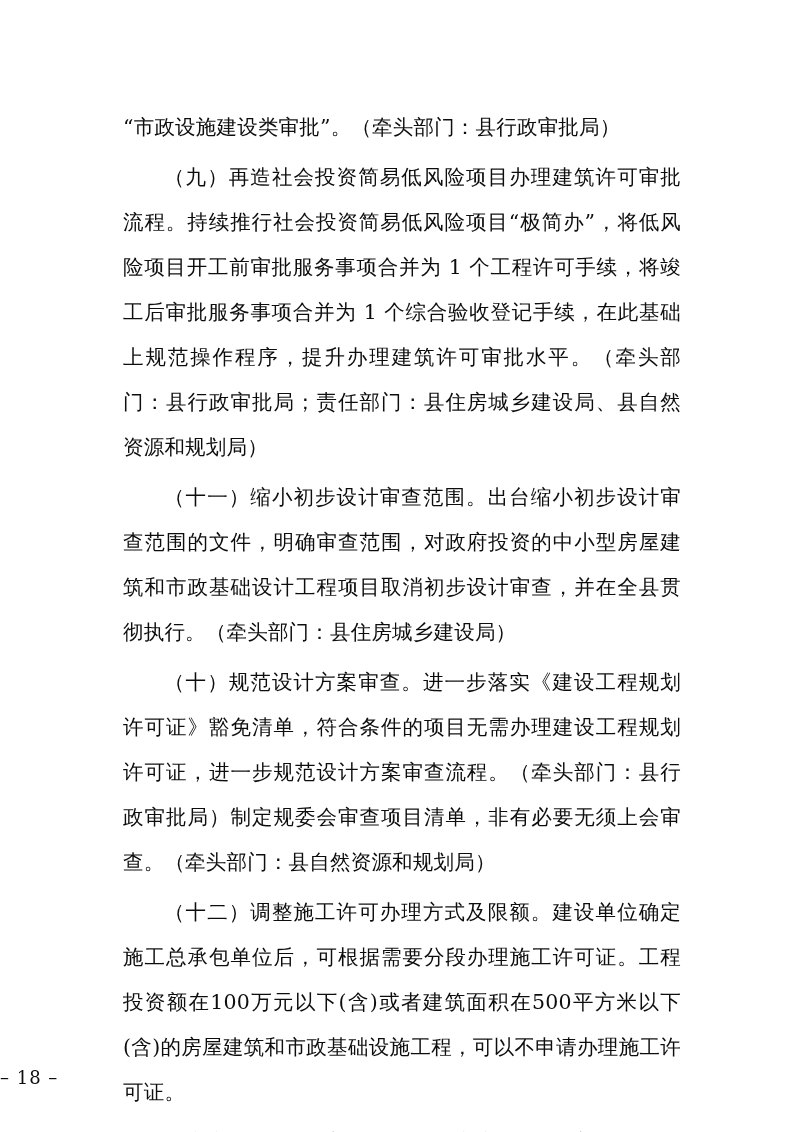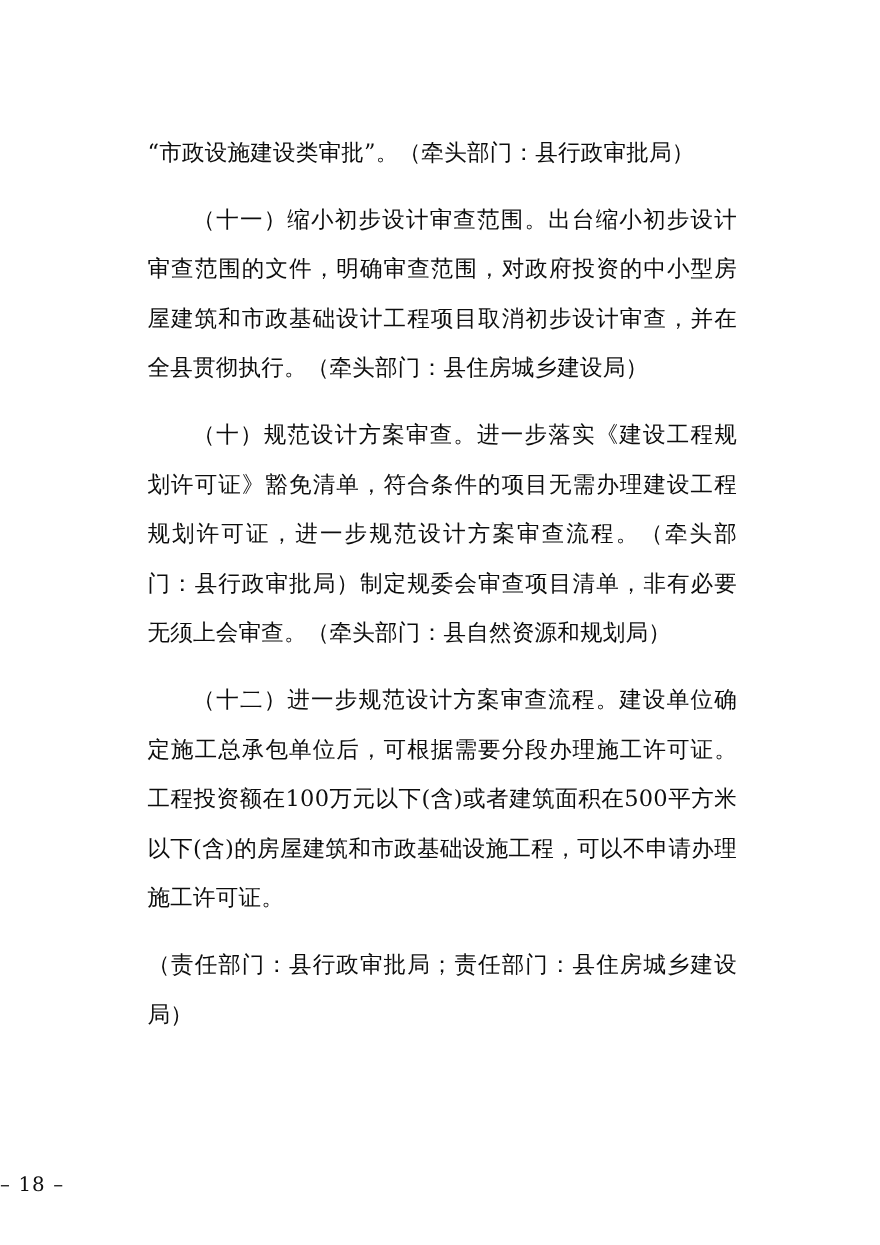--- a/index.html
+++ b/index.html
@@ -21,21 +21,21 @@
     top: 100px;
     width: 568px;
   }
   .para {
     font-family: "DejaVu Serif", "Liberation Serif", serif;
     font-size: 20.5px;
     line-height: 45px;
     color: #0d0d0d;
     text-align: justify;
     text-justify: inter-ideograph;
-    margin: 16px;
+    margin: 5px;
     letter-spacing: 0.2px;
   }
   .para.indent {
     text-indent: 41px;
   }
   .page-number {
     position: absolute;
     left: 0;
     right: 0;
     top: 1067px;
@@ -45,19 +45,20 @@
     color: #0d0d0d;
     letter-spacing: 1px;
   }
 </style>
 </head>
 <body>
 
 <div class="page">
   <div class="body-area">
     <p class="para">“市政设施建设类审批”。（牵头部门：县行政审批局）</p>
+    <p class="para indent">（九）再造社会投资简易低风险项目办理建筑许可审批流程。持续推行社会投资简易低风险项目“极简办”，将低风险项目开工前审批服务事项合并为 1 个工程许可手续，将竣工后审批服务事项合并为 1 个综合验收登记手续，在此基础上规范操作程序，提升办理建筑许可审批水平。（牵头部门：县行政审批局；责任部门：县住房城乡建设局、县自然资源和规划局）</p>
     <p class="para indent">（十一）缩小初步设计审查范围。出台缩小初步设计审查范围的文件，明确审查范围，对政府投资的中小型房屋建筑和市政基础设计工程项目取消初步设计审查，并在全县贯彻执行。（牵头部门：县住房城乡建设局）</p>
     <p class="para indent">（十）规范设计方案审查。进一步落实《建设工程规划许可证》豁免清单，符合条件的项目无需办理建设工程规划许可证，进一步规范设计方案审查流程。（牵头部门：县行政审批局）制定规委会审查项目清单，非有必要无须上会审查。（牵头部门：县自然资源和规划局）</p>
-    <p class="para indent">（十二）进一步规范设计方案审查流程。建设单位确定施工总承包单位后，可根据需要分段办理施工许可证。工程投资额在100万元以下(含)或者建筑面积在500平方米以下(含)的房屋建筑和市政基础设施工程，可以不申请办理施工许可证。</p>
+    <p class="para indent">（十二）调整施工许可办理方式及限额。建设单位确定施工总承包单位后，可根据需要分段办理施工许可证。工程投资额在100万元以下(含)或者建筑面积在500平方米以下(含)的房屋建筑和市政基础设施工程，可以不申请办理施工许可证。</p>
     <p class="para">（责任部门：县行政审批局；责任部门：县住房城乡建设局）</p>
   </div>
   <div class="page-number">– 18 –</div>
 </div>
 
 </body></html>

